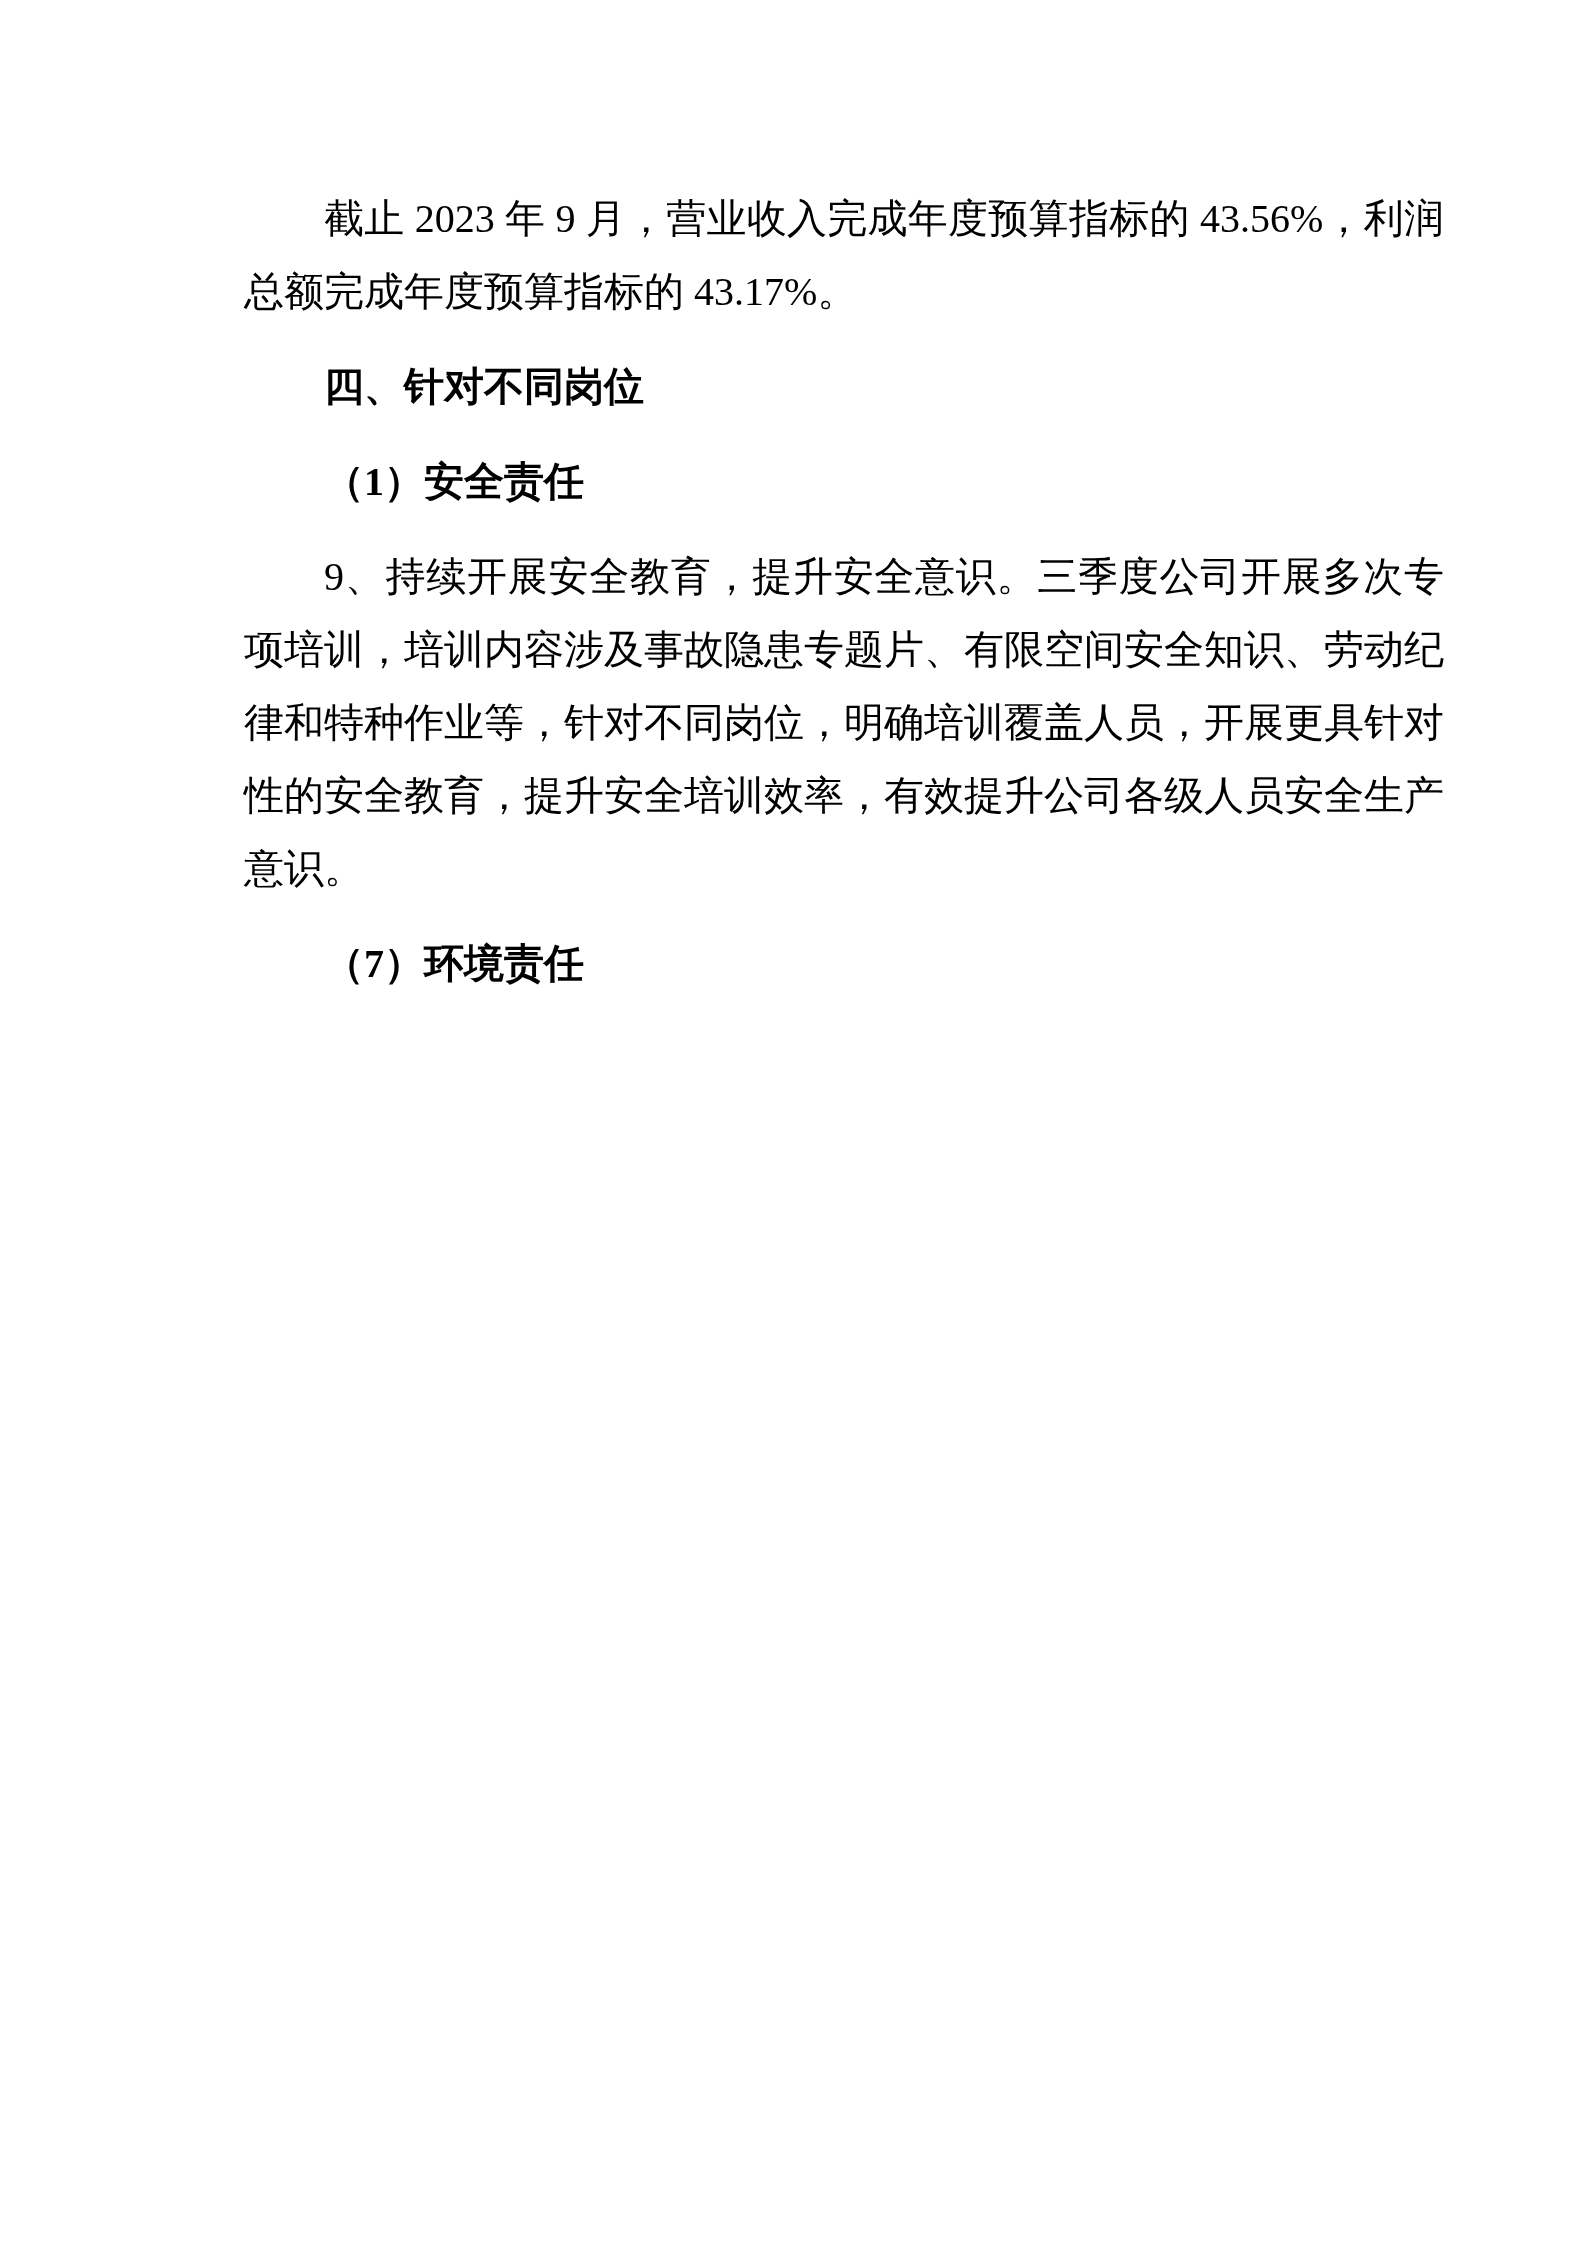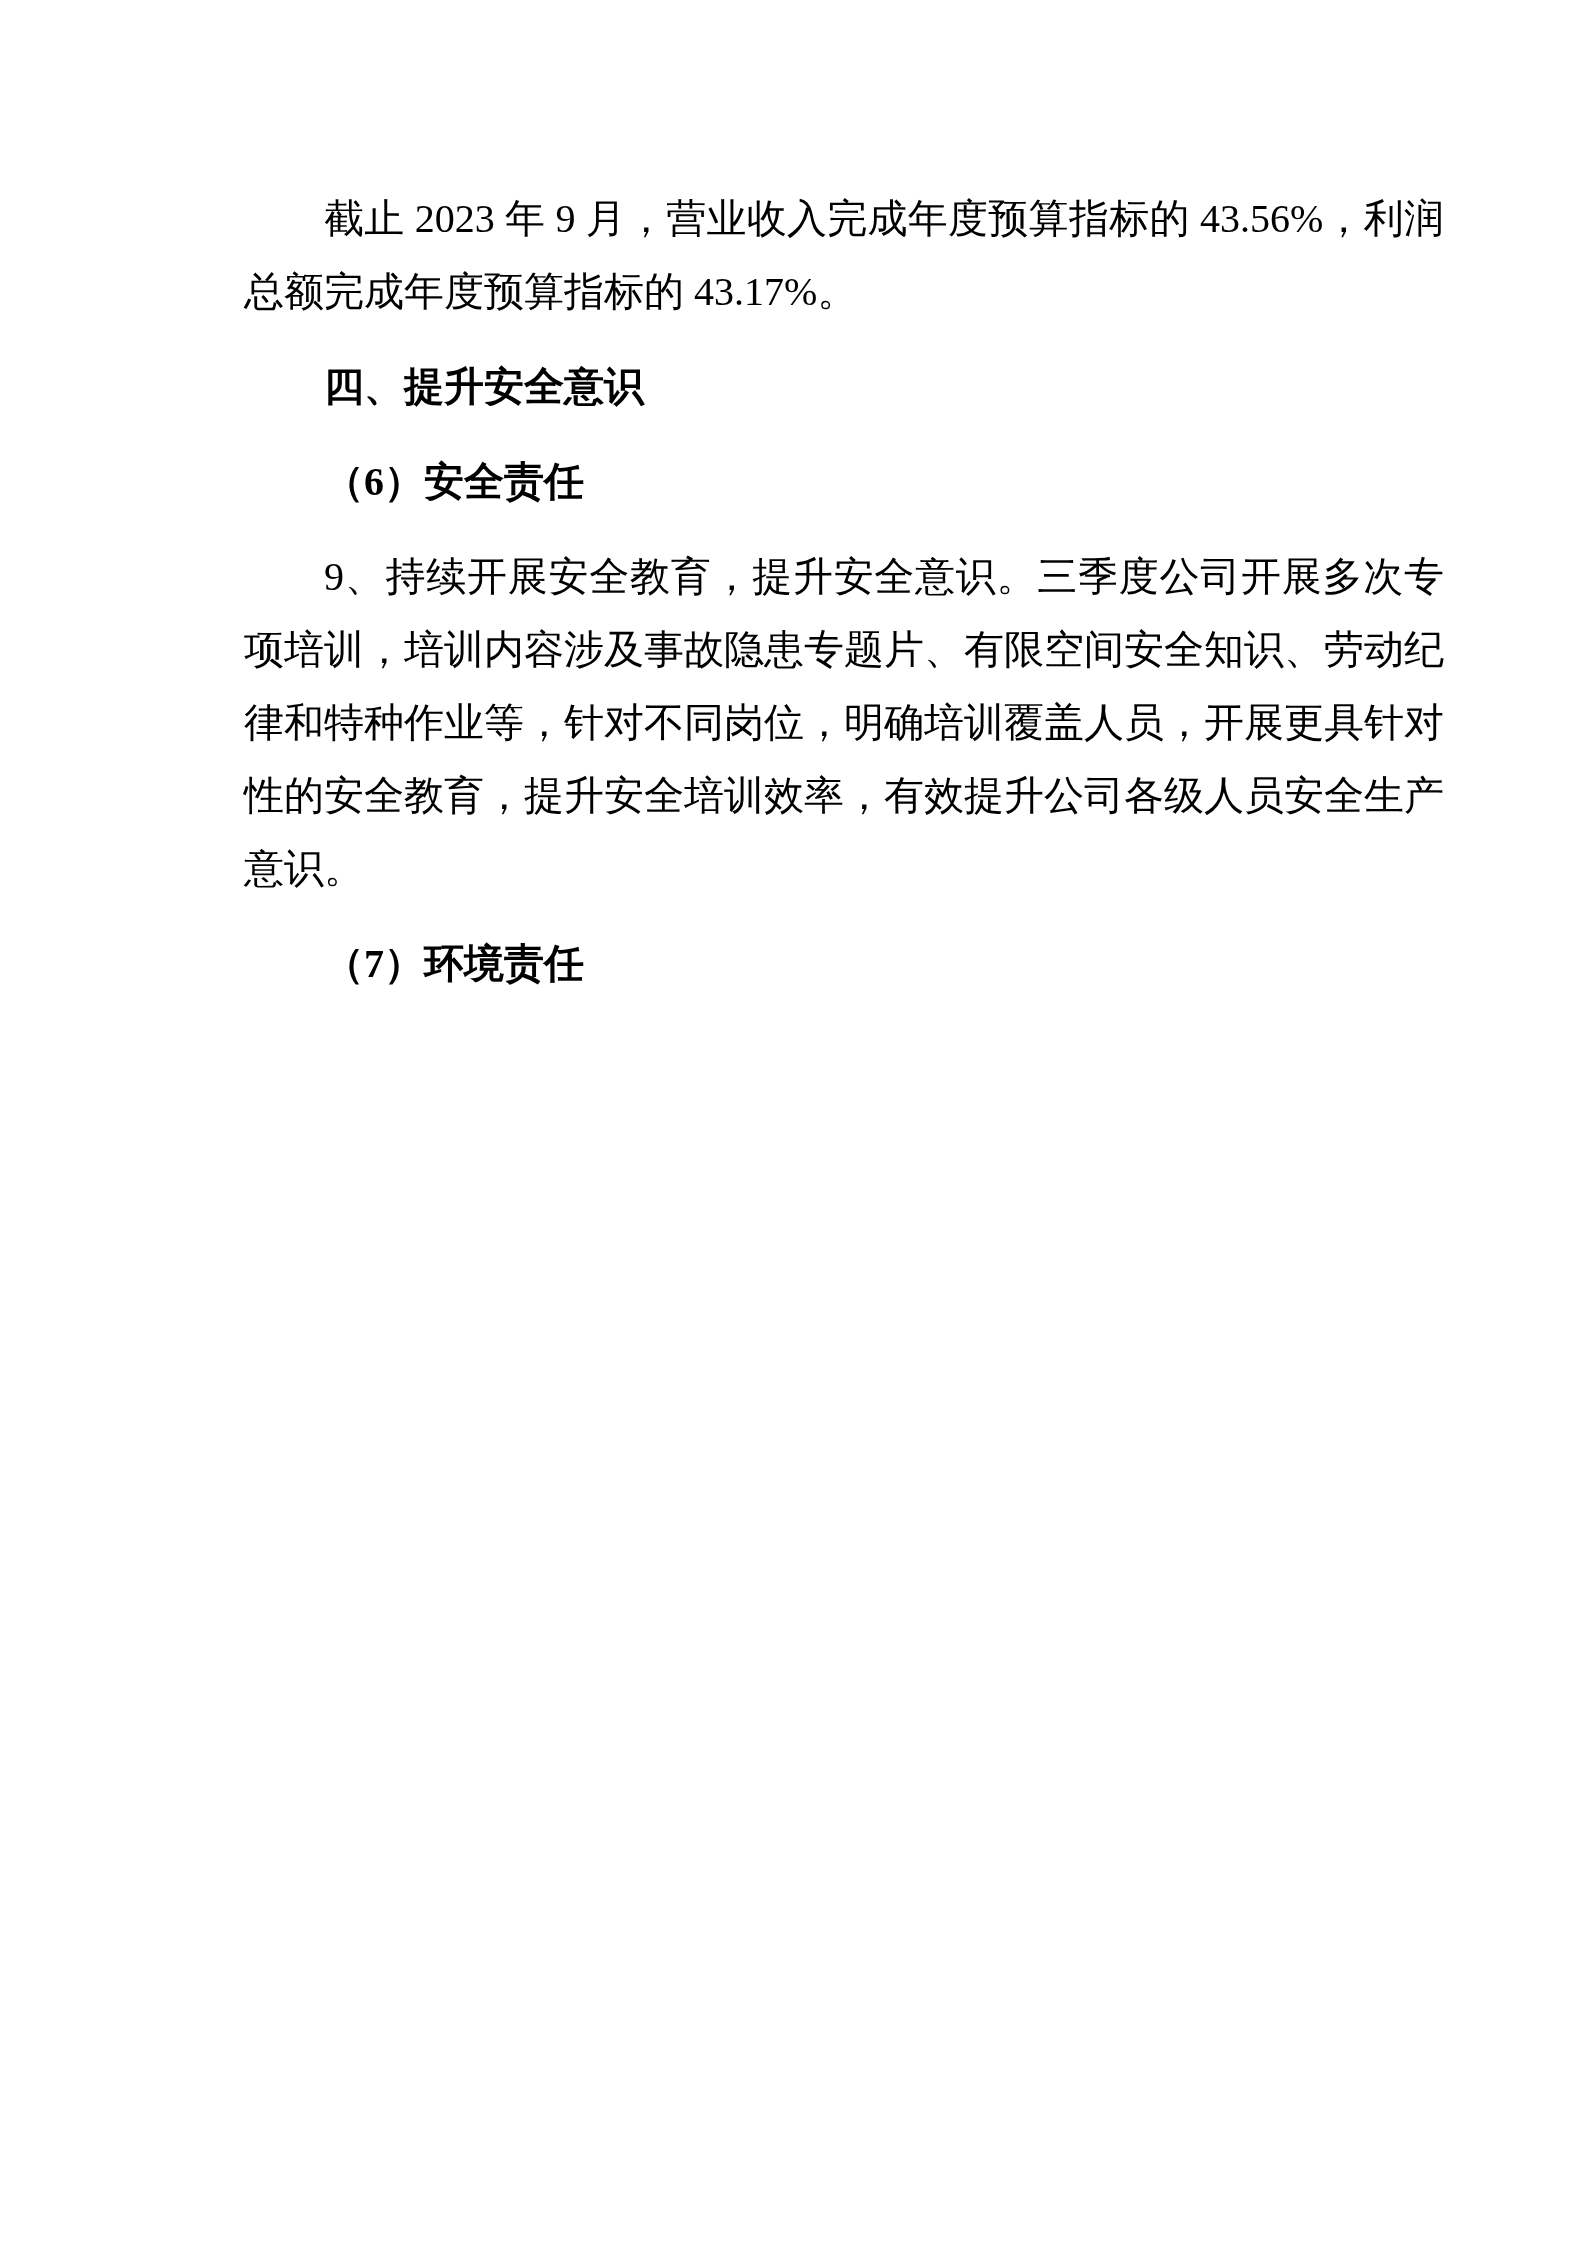--- a/index.html
+++ b/index.html
@@ -34,22 +34,22 @@
     font-weight: bold;
     text-align: left;
   }
 </style>
 </head>
 <body>
 
 <div class="page">
   <p class="block body">截止 2023 年 9 月，营业收入完成年度预算指标的 43.56%，利润总额完成年度预算指标的 43.17%。</p>
 
-  <p class="block heading">四、提升安全意识</p>
+  <p class="block heading">四、针对不同岗位</p>
 
-  <p class="block heading">（6）安全责任</p>
+  <p class="block heading">（1）安全责任</p>
 
 
   <p class="block body">9、持续开展安全教育，提升安全意识。三季度公司开展多次专项培训，培训内容涉及事故隐患专题片、有限空间安全知识、劳动纪律和特种作业等，针对不同岗位，明确培训覆盖人员，开展更具针对性的安全教育，提升安全培训效率，有效提升公司各级人员安全生产意识。</p>
 
 
   <p class="block heading">（7）环境责任</p>
 </div>
 
 </body></html>

